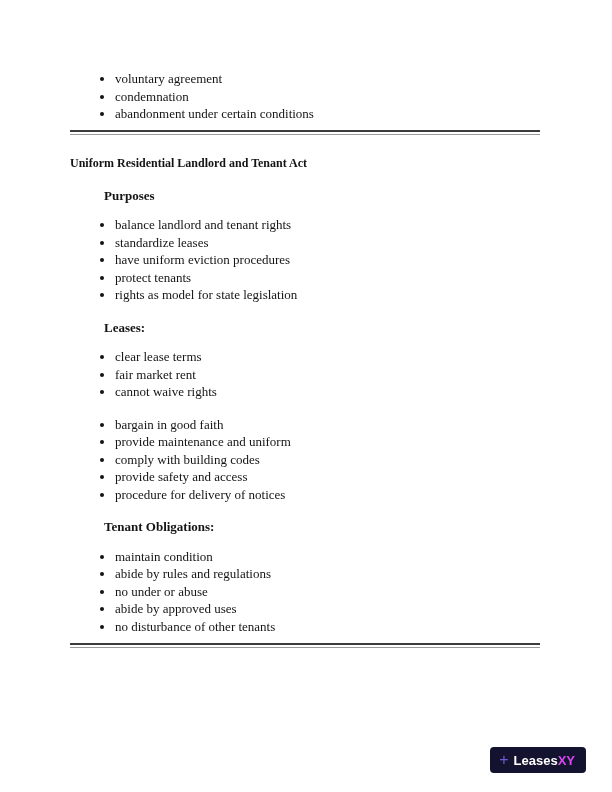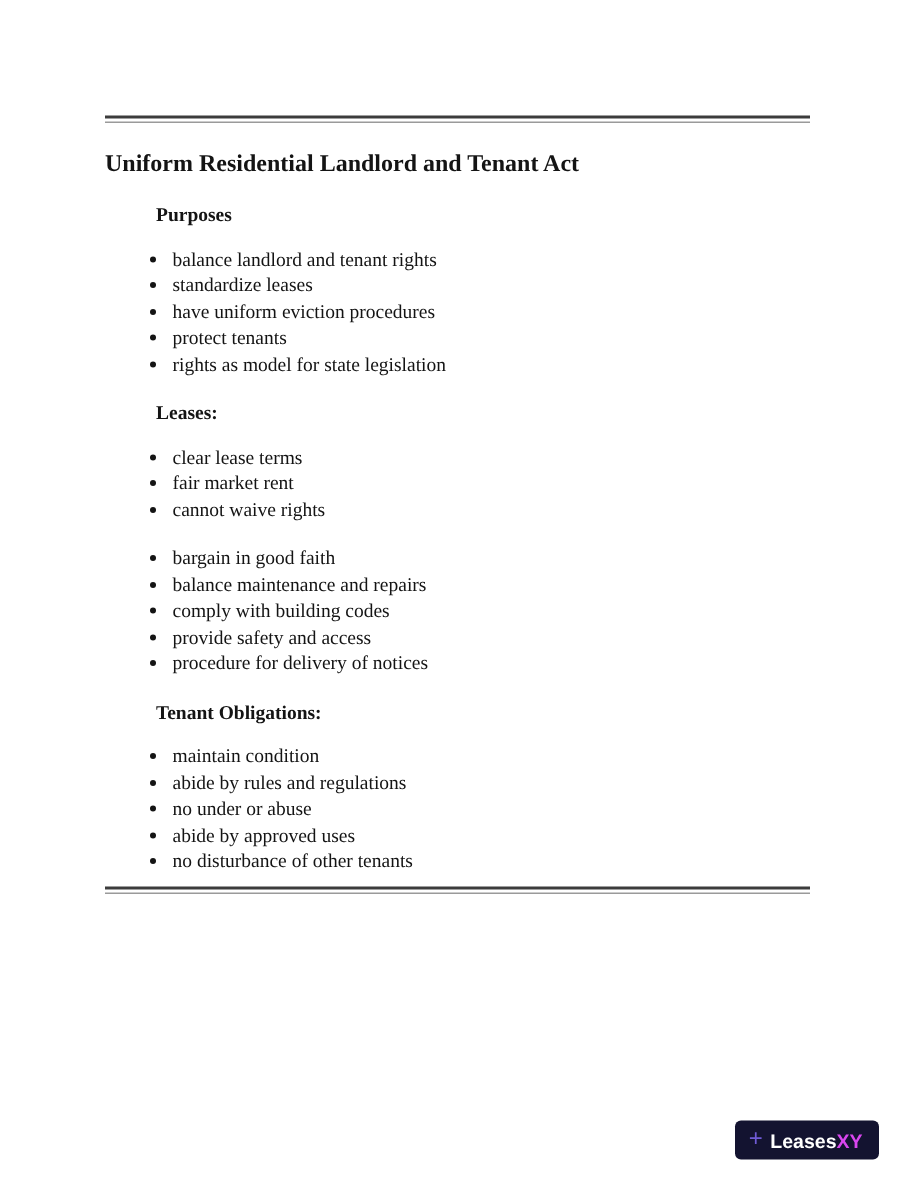--- a/index.html
+++ b/index.html
@@ -30,21 +30,21 @@
   .rule {
     border: none;
     height: 2px;
     border-top: 2px solid #3c3c3c;
     border-bottom: 1px solid #9a9a9a;
     margin: 7px 0 0 0;
     width: 100%;
   }
   h1.doc-title {
     margin: 19px 0 0 0;
-    font-size: 16px;
+    font-size: 12px;
     font-weight: bold;
     line-height: 18px;
   }
   .section {
     margin: 15px 0 0 22px;
   }
   .section h2 {
     margin: 12px;
     font-size: 13px;
     font-weight: bold;
@@ -78,20 +78,25 @@
     line-height: 1;
   }
   .footer-badge .study { color: #ffffff; }
   .footer-badge .xy { color: #d946ef; }
 </style>
 </head>
 <body>
 
 <div class="page">
 
+  <ul class="bullets intro">
+    <li>voluntary agreement</li>
+    <li>condemnation</li>
+    <li>abandonment under certain conditions</li>
+  </ul>
 
   <hr class="rule top">
 
   <h1 class="doc-title">Uniform Residential Landlord and Tenant Act</h1>
 
   <div class="section">
     <h2>Purposes</h2>
     <ul class="bullets">
       <li>balance landlord and tenant rights</li>
       <li>standardize leases</li>
@@ -109,21 +114,21 @@
       <li>cannot waive rights</li>
     </ul>
   </div>
 
   <div class="section">
   </div>
 
   <div class="section">
     <ul class="bullets">
       <li>bargain in good faith</li>
-      <li>balance maintenance and repairs</li>
+      <li>provide maintenance and uniform</li>
       <li>comply with building codes</li>
       <li>provide safety and access</li>
       <li>procedure for delivery of notices</li>
     </ul>
   </div>
 
   <div class="section">
     <h2>Tenant Obligations:</h2>
     <ul class="bullets">
       <li>maintain condition</li>

